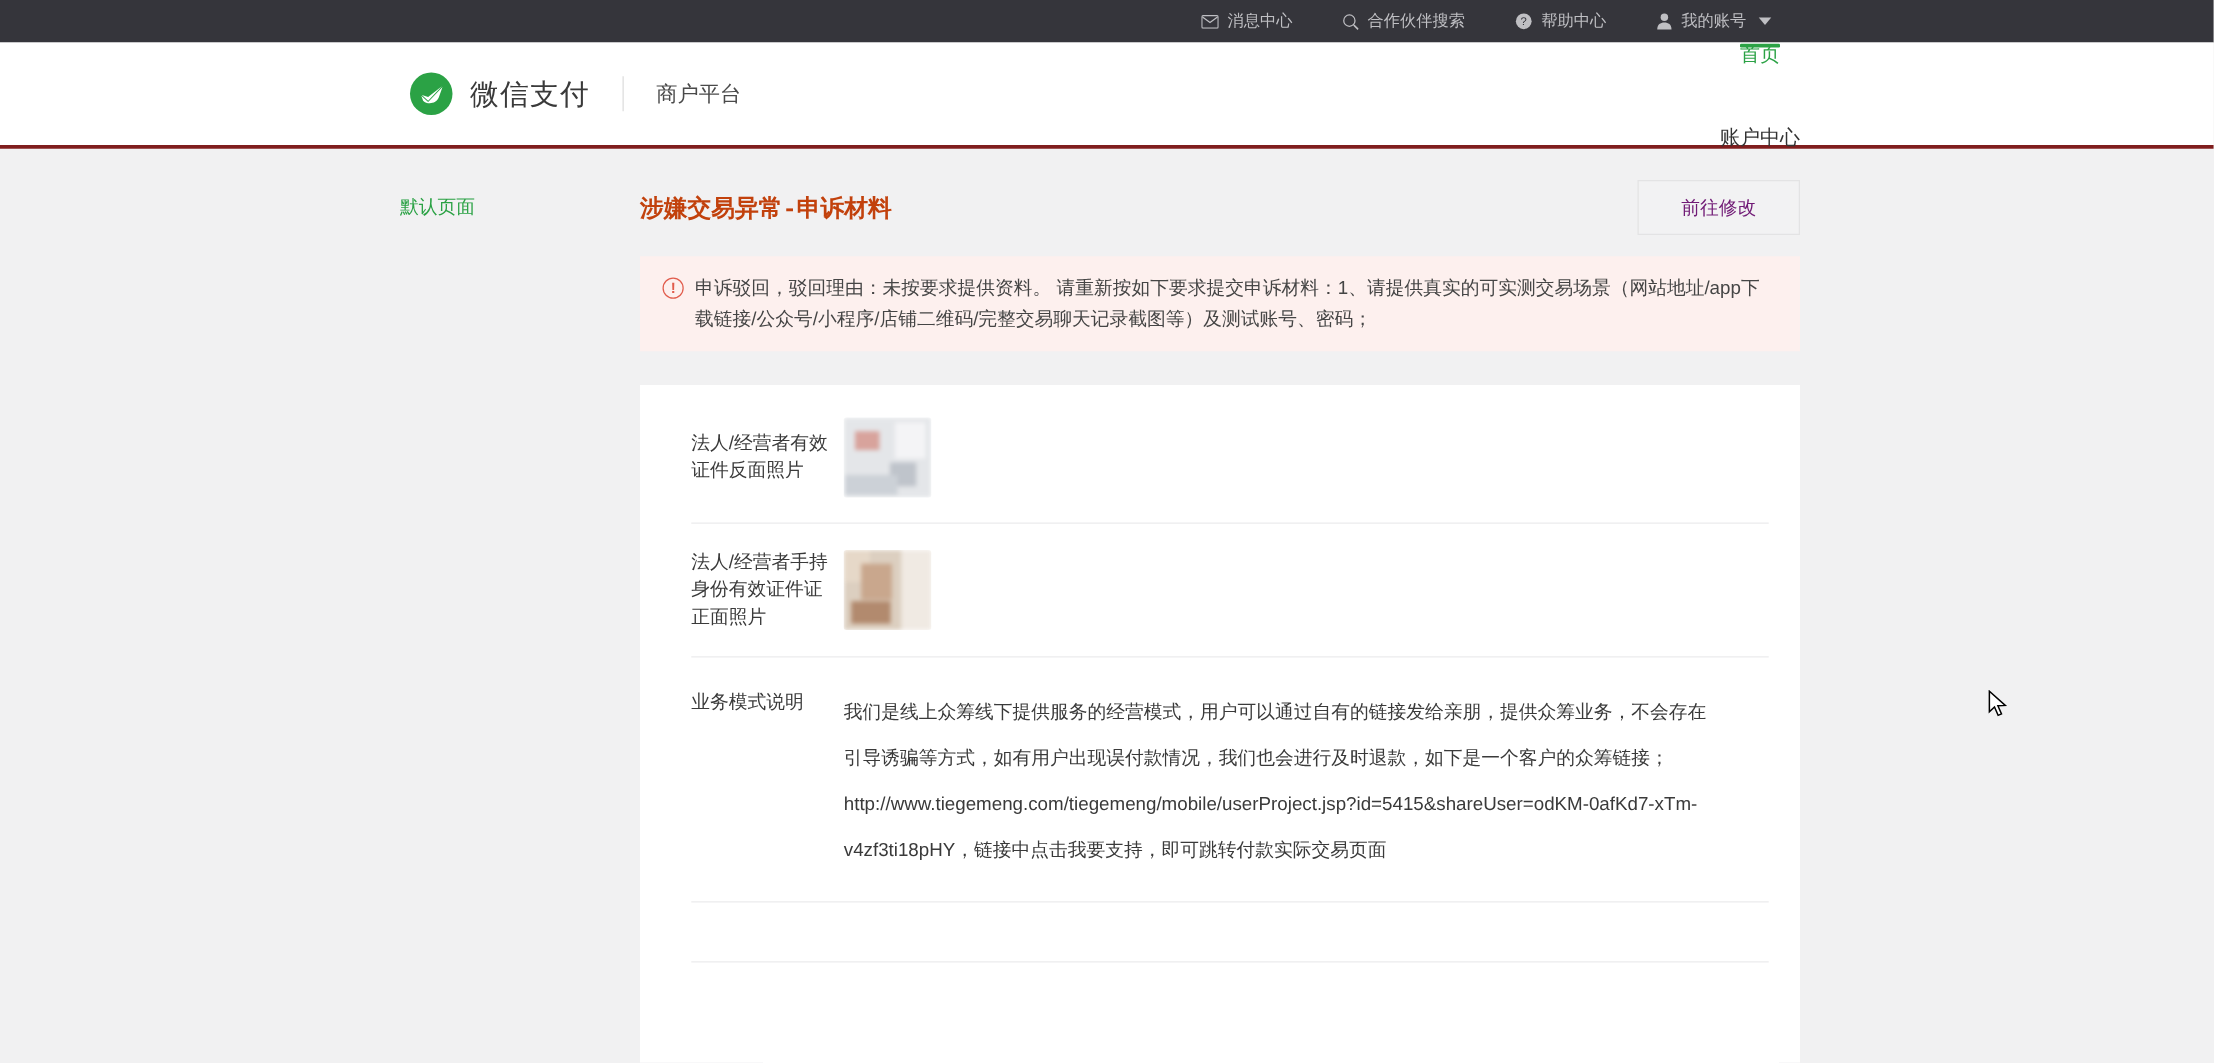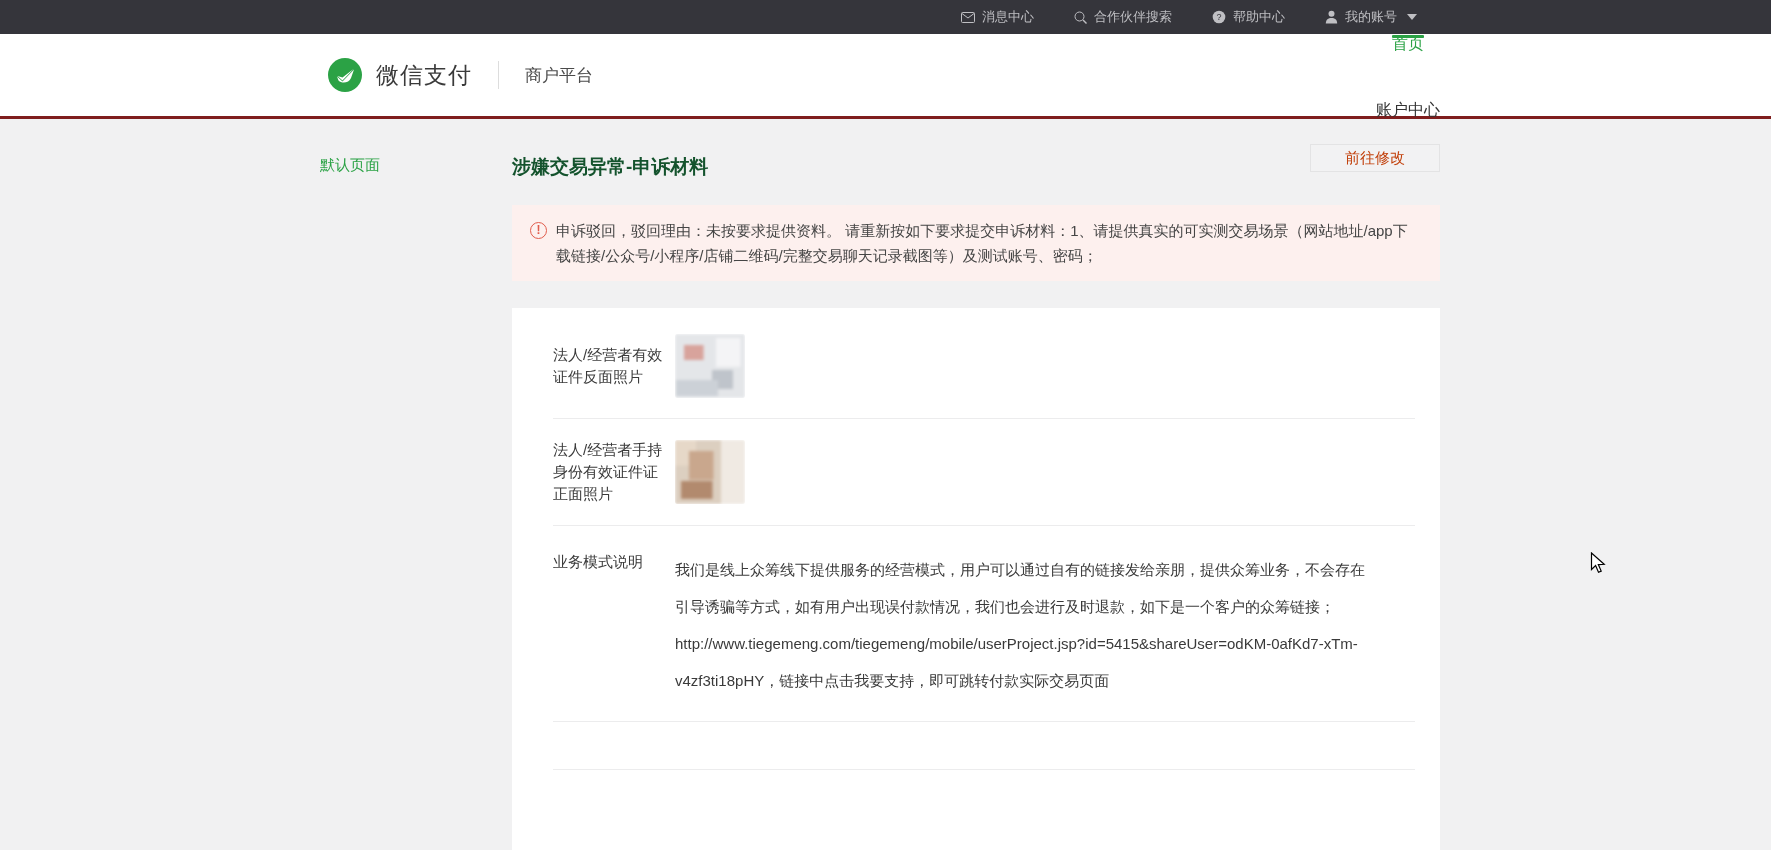--- a/index.html
+++ b/index.html
@@ -49,24 +49,24 @@
   }
 
   
   .content { position:absolute; top:120px; left:0; right:0; bottom:0; background:#f1f1f2; }
   .sidebar-link {
     position:absolute; left:320px; top:36px; font-size:15px; color:#2ba245; cursor:pointer;
   }
   .main { position:absolute; left:512px; width:928px; top:0; }
 
   .title-row { position:relative; padding-top:34px; }
-  .page-title { font-size:19px; font-weight:700; color:#14532d; }
+  .page-title { font-size:19px; font-weight:700; color:#c2410c;font-family:Liberation Mono, monospace; }
   .modify-btn {
-    position:absolute; right:0; top:24px; width:130px; height:28px;
-    background:#f2f2f3; border:1px solid #e3e3e4; color:#c2410c; font-size:15px;
+    position:absolute; right:0; top:24px; width:130px; height:44px;
+    background:#f2f2f3; border:1px solid #e3e3e4; color:#701a75; font-size:15px;
     cursor:pointer; font-family:inherit;
   }
 
   .alert {
     margin-top:25px; background:#fdf0ee; padding:13px 18px; display:flex; gap:9px;
     font-size:15px; line-height:25px; color:#454545;
   }
   .alert-icon {
     flex:0 0 auto; width:17px; height:17px; border:1px solid #e15c4c; border-radius:50%;
     color:#e15c4c; font-size:12px; line-height:15px; text-align:center; margin-top:4px;

